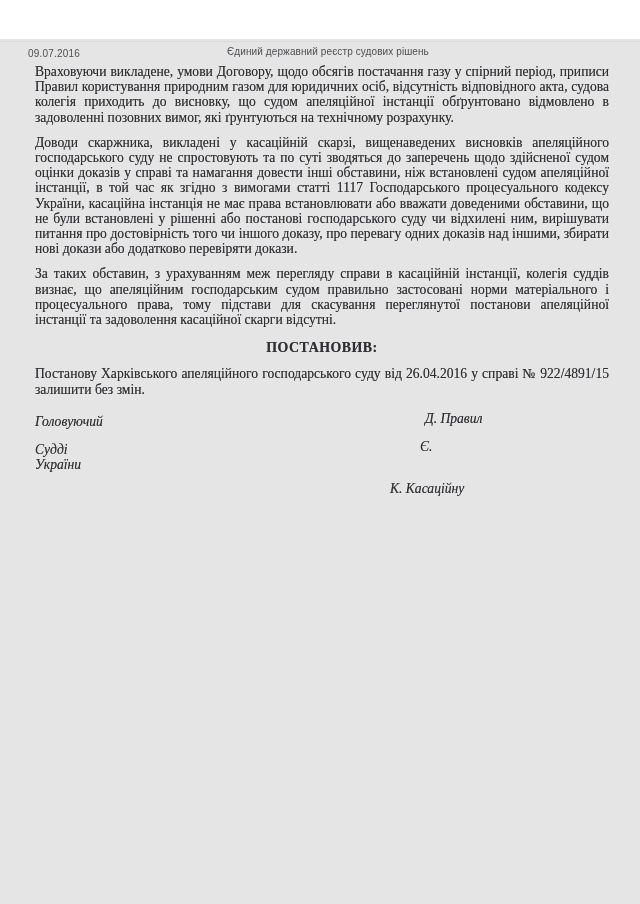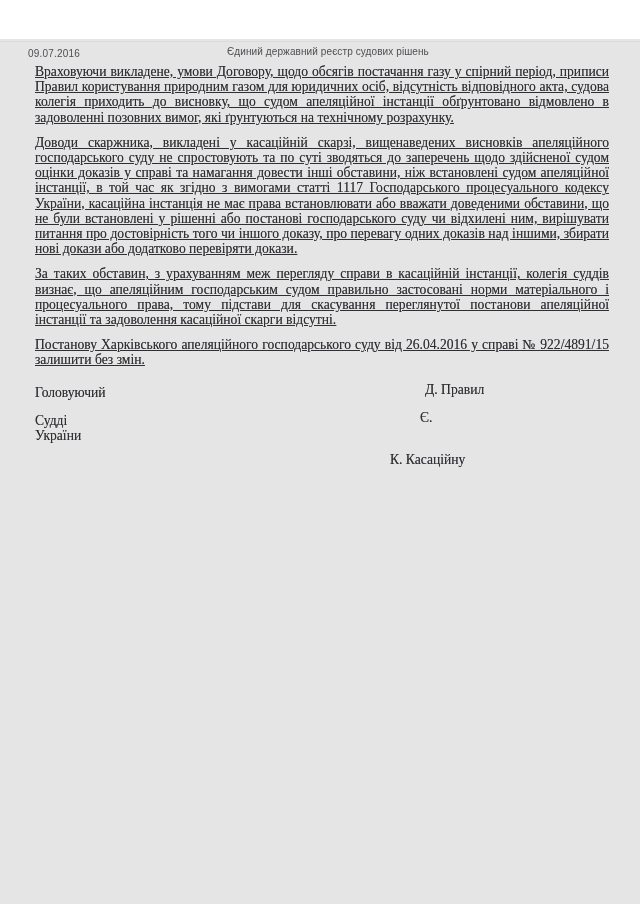--- a/index.html
+++ b/index.html
@@ -41,33 +41,33 @@
   .header-title { text-align: center; padding-top: 1px; letter-spacing: .1px; padding-left: 16px; }
   
   .content {
     position: absolute; left: 35px; right: 31px; top: 25px;
     font-size: 13.6px; line-height: 15.2px;
     text-shadow: 0 0 .4px rgba(46,46,51,.55);
   }
   p.doc {
     margin: 0 0 10px 0;
     text-align: justify;
-    text-decoration: underline;
   }
   .resolution-heading {
     text-align: center;
     font-weight: bold;
     font-size: 13.9px;
     letter-spacing: .5px;
     margin: 13px 0 11px 0;
   }
   .signatures {
     position: relative;
     height: 110px;
     margin-top: 14px;
+    font-style: italic;
   }
   .signatures span { position: absolute; white-space: nowrap; }
   .sig-presiding-label { left: 0;   top: 3px;  }
   .sig-presiding-name  { left: 390px; top: 0;  }
   .sig-judges-label    { left: 0;   top: 31px; }
   .sig-judge1-initial  { left: 385px; top: 28px; }
   .sig-judge1-surname  { left: 0;   top: 46px; }
   .sig-judge2-name     { left: 355px; top: 70px; }
   
   .print-footer {
@@ -89,20 +89,21 @@
     <div class="header-date">09.07.2016</div>
     <div class="header-title">Єдиний державний реєстр судових рішень</div>
   </div>
 
   <div class="content">
 
     <p class="doc">Враховуючи викладене, умови Договору, щодо обсягів постачання газу у спірний період, приписи Правил користування природним газом для юридичних осіб, відсутність відповідного акта, судова колегія приходить до висновку, що судом апеляційної інстанції обґрунтовано відмовлено в задоволенні позовних вимог, які ґрунтуються на технічному розрахунку.</p>
     <p class="doc">Доводи скаржника, викладені у касаційній скарзі, вищенаведених висновків апеляційного господарського суду не спростовують та по суті зводяться до заперечень щодо здійсненої судом оцінки доказів у справі та намагання довести інші обставини, ніж встановлені судом апеляційної інстанції, в той час як згідно з вимогами статті 1117 Господарського процесуального кодексу України, касаційна інстанція не має права встановлювати або вважати доведеними обставини, що не були встановлені у рішенні або постанові господарського суду чи відхилені ним, вирішувати питання про достовірність того чи іншого доказу, про перевагу одних доказів над іншими, збирати нові докази або додатково перевіряти докази.</p>
     <p class="doc">За таких обставин, з урахуванням меж перегляду справи в касаційній інстанції, колегія суддів визнає, що апеляційним господарським судом правильно застосовані норми матеріального і процесуального права, тому підстави для скасування переглянутої постанови апеляційної інстанції та задоволення касаційної скарги відсутні.</p>
 
+    <div class="resolution-heading">ПОСТАНОВИВ:</div>
 
     <p class="doc">Постанову Харківського апеляційного господарського суду від 26.04.2016 у справі № 922/4891/15 залишити без змін.</p>
 
     <div class="signatures">
       <span class="sig-presiding-label">Головуючий</span>
       <span class="sig-presiding-name">Д. Правил</span>
       <span class="sig-judges-label">Судді</span>
       <span class="sig-judge1-initial">Є.</span>
       <span class="sig-judge1-surname">України</span>
       <span class="sig-judge2-name">К. Касаційну</span>

